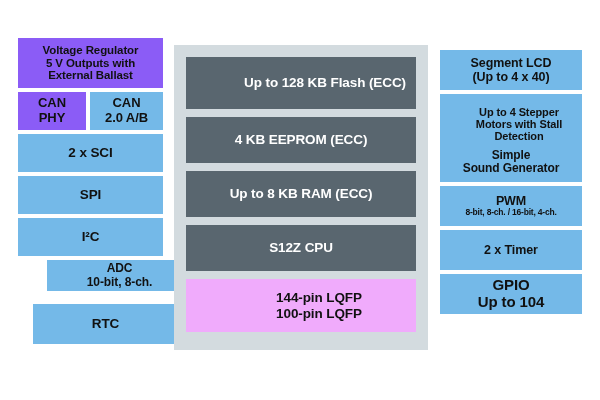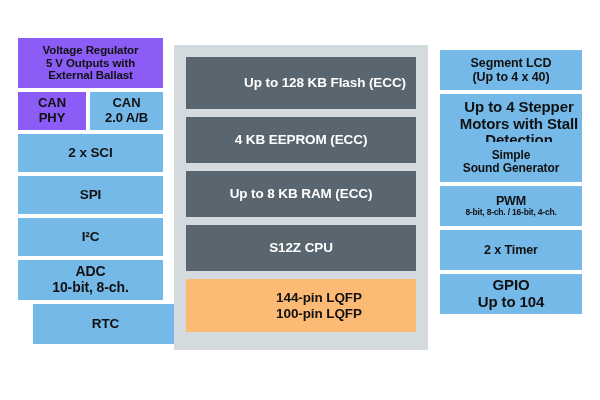--- a/index.html
+++ b/index.html
@@ -35,39 +35,39 @@
     font-weight: bold;
     line-height: 1.12;
     letter-spacing: -0.1px;
   }
   .block .line { display: block; white-space: nowrap; }
 
   
   .orange { background: #8b5cf6; }
   .blue   { background: #74b9e8; }
   .slate  { background: #59666f; color: #ffffff; }
-  .peach  { background: #fdba74; padding-left: 36px; }
+  .peach  { background: #f0abfc; padding-left: 36px; }
 
   
   #left-column {
     position: absolute;
     left: 18px;
     top: 38px;
     width: 145px;
     height: 312px;
   }
   #left-column .block { left: 0; width: 145px; }
 
   .lc-vreg    { top: 0px;   height: 50px; font-size: 11.5px; }
   .lc-canphy  { top: 54px;  height: 38px; width: 68px !important; left: 0 !important; font-size: 13px; }
   .lc-can20   { top: 54px;  height: 38px; width: 73px !important; left: 72px !important; font-size: 13px; }
   .lc-sci     { top: 96px;  height: 38px; font-size: 13.5px; }
   .lc-spi     { top: 138px; height: 38px; font-size: 13.5px; text-align: right; }
   .lc-i2c     { top: 180px; height: 38px; font-size: 13.5px; text-align: center; }
-  .lc-adc     { top: 222px; height: 40px; font-size: 14px; }
+  .lc-adc     { top: 222px; height: 31px; font-size: 12px; margin-left: 29px; }
   .lc-rtc     { top: 266px; height: 40px; font-size: 13.5px; margin-left: 15px; }
 
   
   #center-panel {
     position: absolute;
     left: 174px;
     top: 45px;
     width: 254px;
     height: 305px;
     background: #d3dbdf;
@@ -88,21 +88,21 @@
     position: absolute;
     left: 440px;
     top: 38px;
     width: 142px;
     height: 312px;
     margin-top: 12px;
   }
   #right-column .block { left: 0; width: 142px; }
 
   .rc-lcd     { top: 0px;   height: 40px; font-size: 12.5px; }
-  .rc-stepper { top: 44px;  height: 60px; font-size: 15px; padding-left: 16px; }
+  .rc-stepper { top: 44px;  height: 60px; font-size: 11px; padding-left: 16px; }
   .rc-sound   { top: 92px;  height: 40px; font-size: 12px; }
   .rc-pwm     { top: 136px; height: 40px; font-size: 12.5px; }
   .rc-timer   { top: 180px; height: 40px; font-size: 12.5px; }
   .rc-gpio    { top: 224px; height: 40px; font-size: 15px; }
   .rc-osc     { top: 268px; height: 40px; font-size: 12px; }
 
   .sub { font-size: 8.5px; letter-spacing: -0.2px; }
 </style>
 </head>
 <body>

